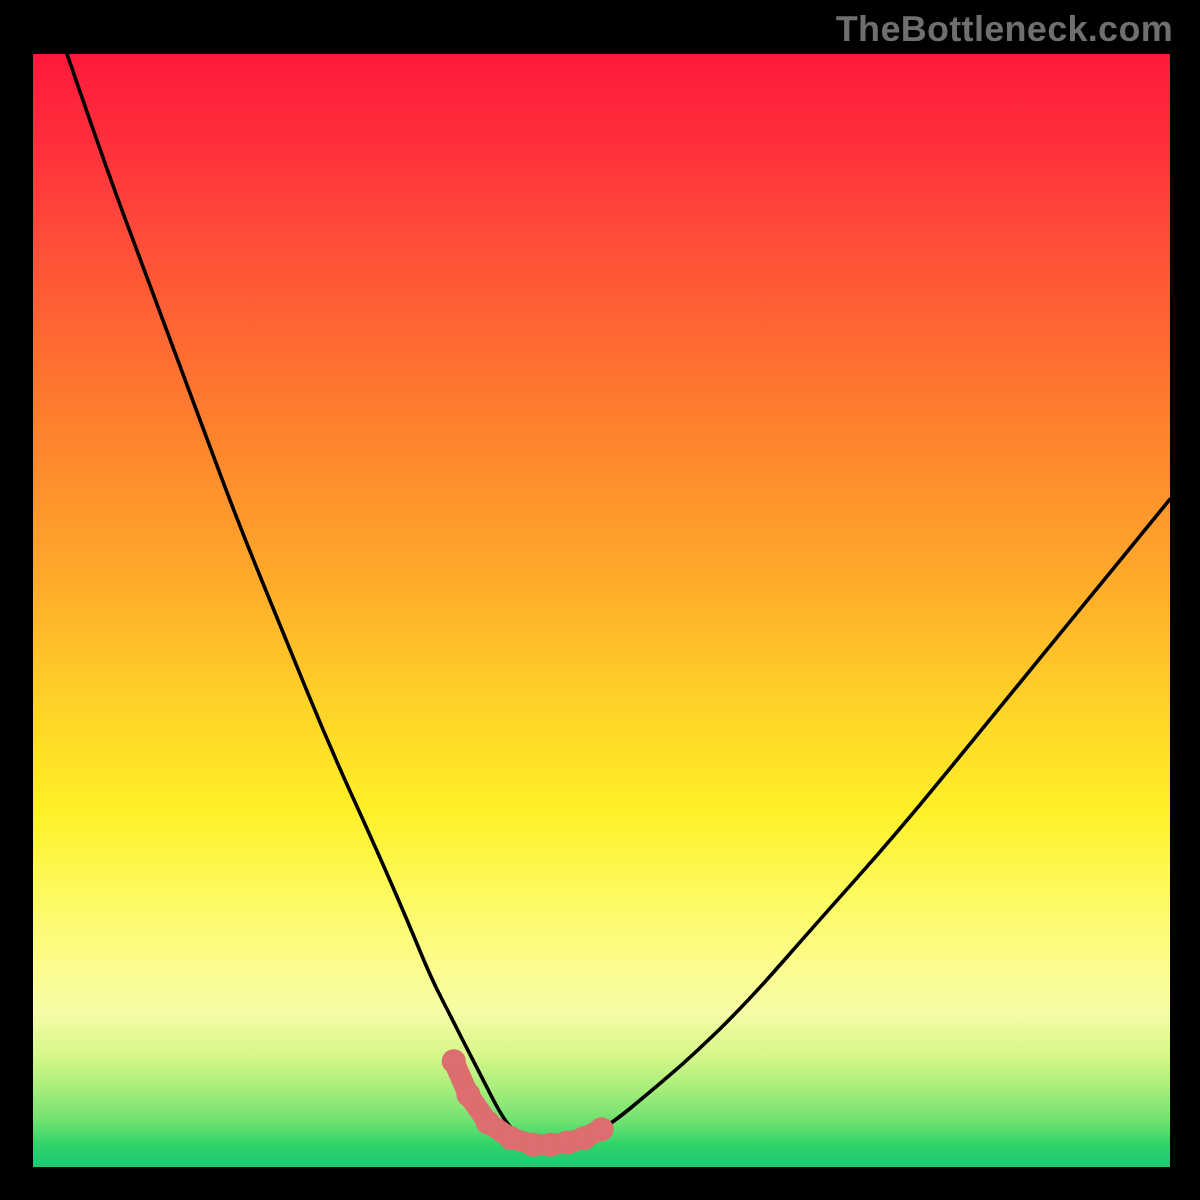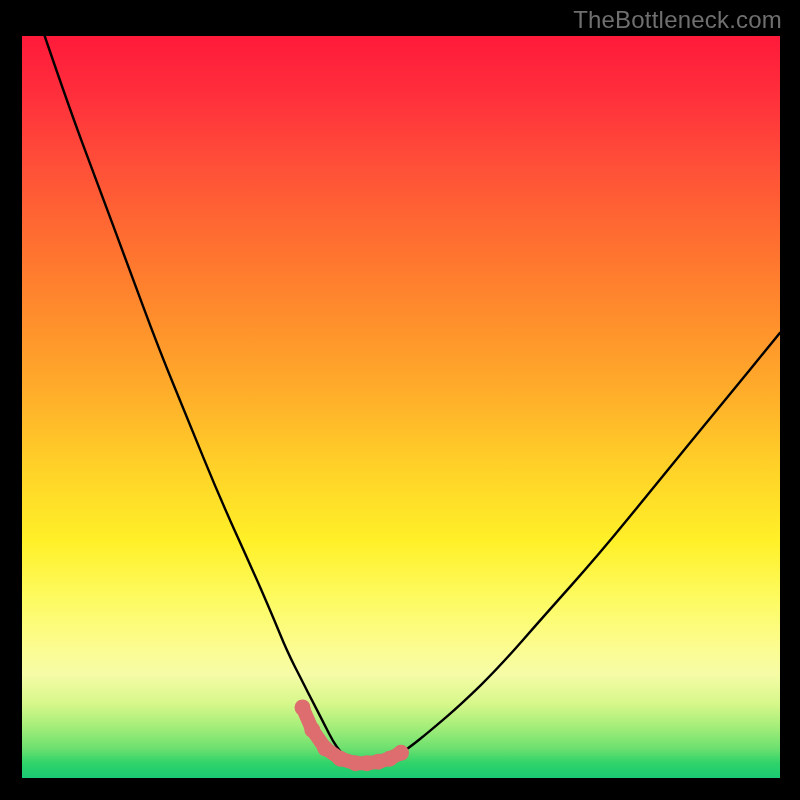--- a/index.html
+++ b/index.html
@@ -44,21 +44,21 @@
       #2fd36a 98%,
       #1aca72 100%
     );
   }
   .watermark {
     position: absolute;
     top: 6px;
     right: 18px;
     color: #6f6f6f;
     font-size: 24px;
-    font-weight: 400;
+    font-weight: 700;
     letter-spacing: 0.2px;
     user-select: none;
   }
   svg.curves {
     position: absolute;
     top: 0;
     left: 0;
     width: 758px;
     height: 742px;
   }

